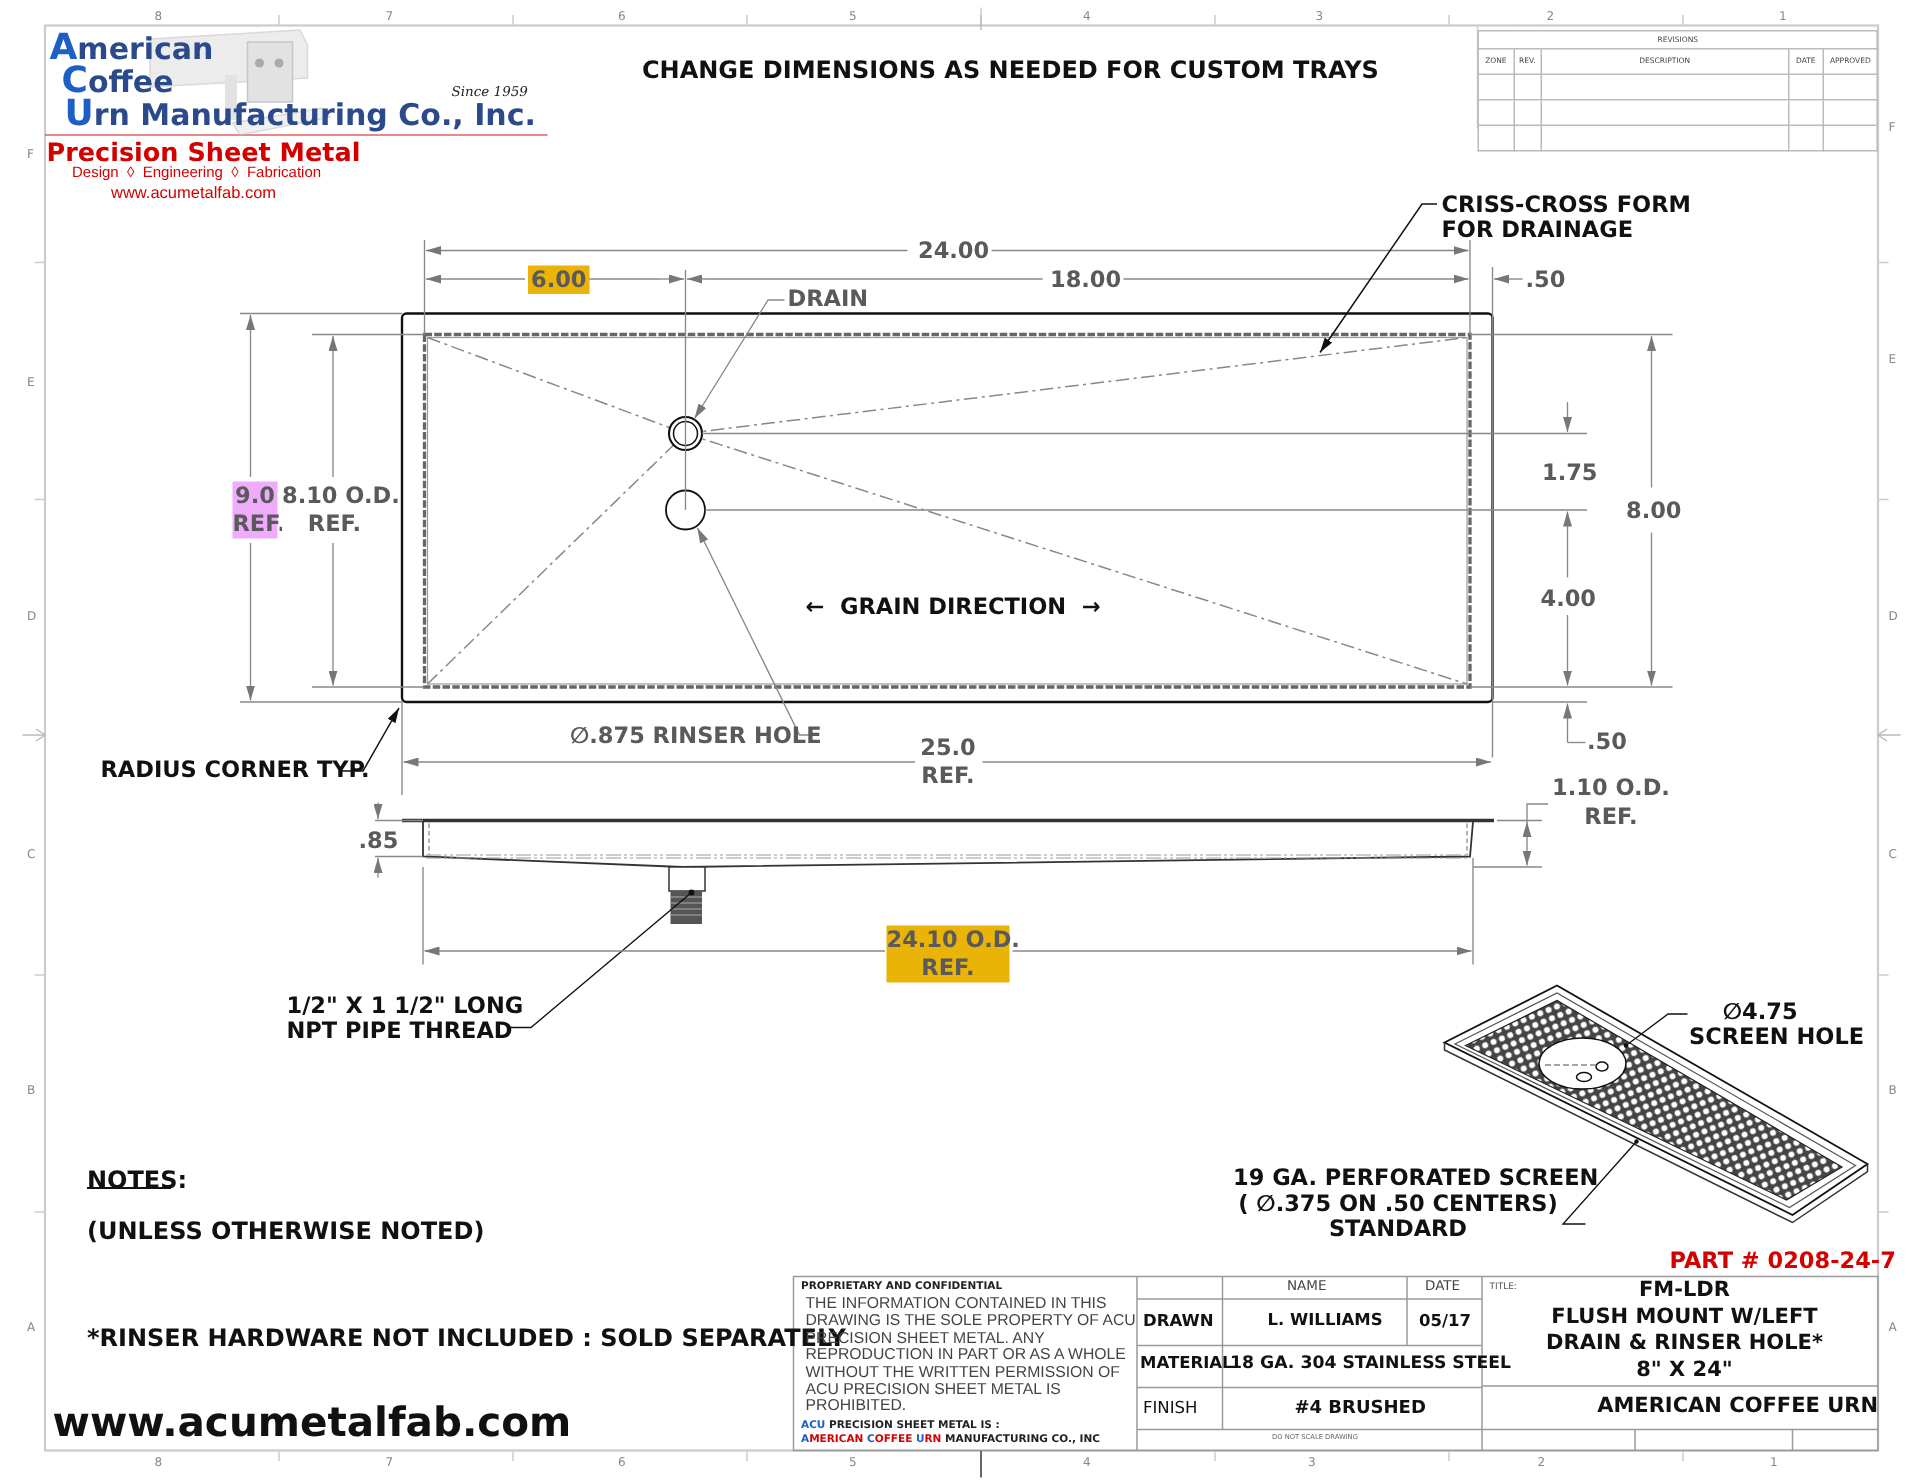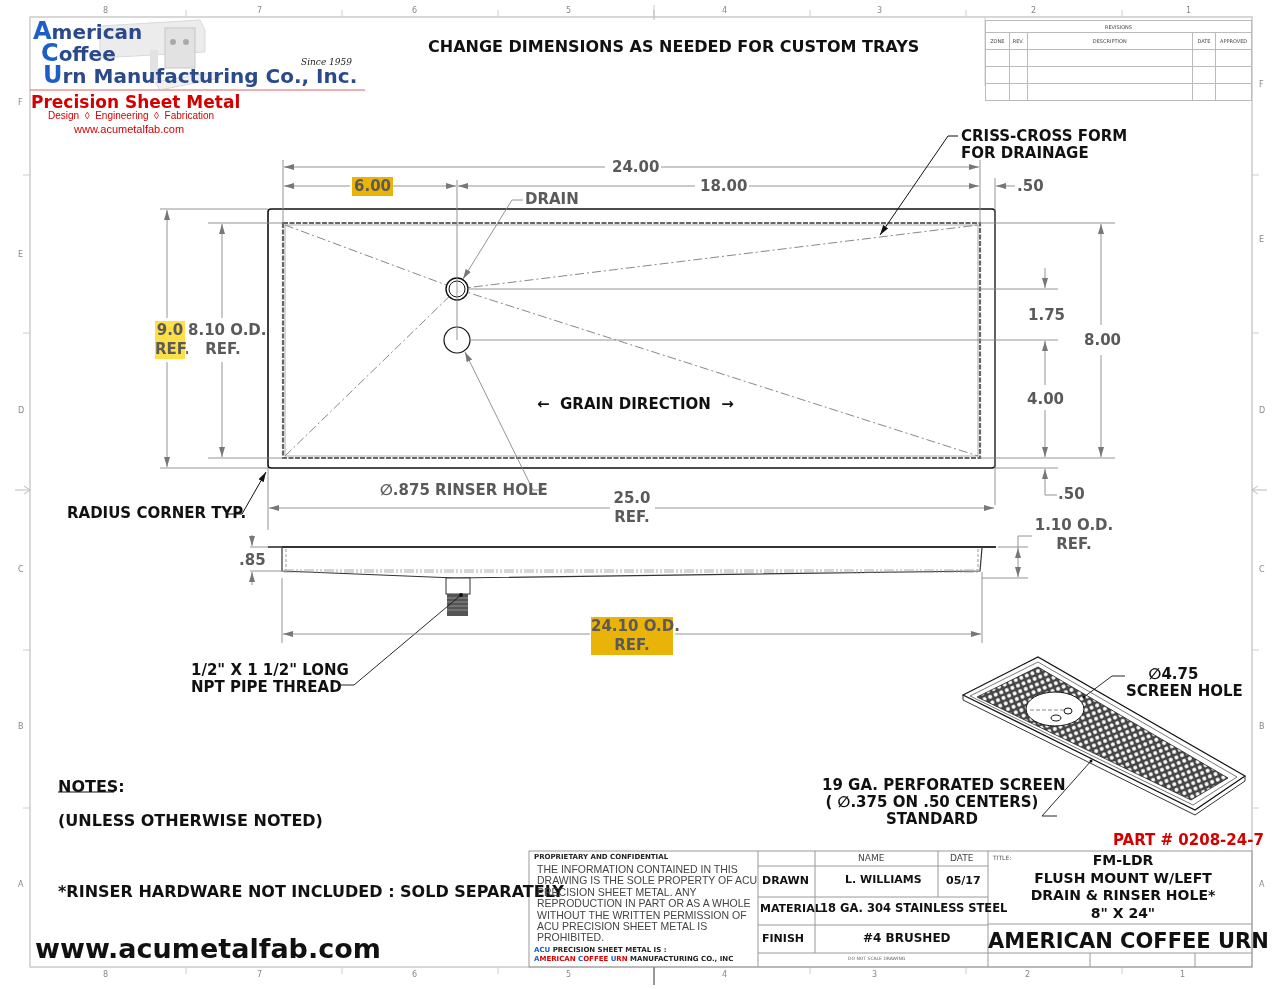--- a/index.html
+++ b/index.html
@@ -322,21 +322,21 @@
 <div class="abs note" style="left:961px;top:128px;font-size:15px;">
   <div>CRISS-CROSS FORM</div>
   <div>FOR DRAINAGE</div>
 </div>
 <div class="abs dim" style="left:610px;top:158px;background:#fff;padding:0 2px;">24.00</div>
 <div class="abs dim" style="left:352px;top:177px;background:#eab308;padding:0 2px;">6.00</div>
 <div class="abs dim" style="left:698px;top:177px;background:#fff;padding:0 2px;">18.00</div>
 <div class="abs dim" style="left:1017px;top:177px;">.50</div>
 <div class="abs dim" style="left:525px;top:190px;">DRAIN</div>
 
-<div class="abs dim" style="left:155px;top:321px;background:#fde047;width:30px;">
+<div class="abs dim" style="left:155px;top:321px;background:#f0abfc;width:30px;">
   <div>9.0</div>
   <div>REF.</div>
 </div>
 <div class="abs dim" style="left:188px;top:321px;background:#fff;width:70px;">
   <div>8.10 O.D.</div>
   <div>REF.</div>
 </div>
 
 <div class="abs dim" style="left:1028px;top:306px;">1.75</div>
 <div class="abs dim" style="left:1027px;top:390px;background:#fff;">4.00</div>
@@ -395,24 +395,24 @@
 <div class="abs" style="left:858px;top:853px;font-size:9px;color:#444;">NAME</div>
 <div class="abs" style="left:950px;top:853px;font-size:9px;color:#444;">DATE</div>
 
 <div class="abs" style="left:762px;top:874px;font-size:11px;font-weight:bold;color:#111;">DRAWN</div>
 <div class="abs" style="left:845px;top:873px;font-size:11px;font-weight:bold;color:#111;">L. WILLIAMS</div>
 <div class="abs" style="left:946px;top:874px;font-size:11px;font-weight:bold;color:#111;">05/17</div>
 
 <div class="abs" style="left:760px;top:902px;font-size:11px;font-weight:bold;color:#111;">MATERIAL</div>
 <div class="abs" style="left:820px;top:901px;font-size:11.5px;font-weight:bold;color:#111;">18 GA. 304 STAINLESS STEEL</div>
 
-<div class="abs" style="left:762px;top:932px;font-size:11px;font-weight:bold;color:#111;">FINISH</div>
+<div class="abs" style="left:762px;top:932px;font-size:11px;font-weight:normal;color:#111;">FINISH</div>
 <div class="abs" style="left:863px;top:931px;font-size:12px;font-weight:bold;color:#111;">#4 BRUSHED</div>
 <div class="abs" style="left:848px;top:956px;font-size:4.5px;color:#666;">DO NOT SCALE DRAWING</div>
 
 <div class="abs" style="left:993px;top:854px;font-size:6px;color:#555;">TITLE:</div>
 <div class="abs" style="left:1000px;top:852px;width:246px;text-align:center;font-size:14px;font-weight:bold;line-height:17.5px;color:#111;">
   <div>FM-LDR</div>
   <div>FLUSH MOUNT W/LEFT</div>
   <div>DRAIN &amp; RINSER HOLE*</div>
   <div>8" X 24"</div>
 </div>
-<div class="abs" style="left:988px;top:929px;width:264px;text-align:center;font-size:21px;font-weight:bold;color:#111;">AMERICAN COFFEE URN</div>
+<div class="abs" style="left:988px;top:929px;width:264px;text-align:right;font-size:14px;font-weight:bold;color:#111;">AMERICAN COFFEE URN</div>
 
 </body></html>

